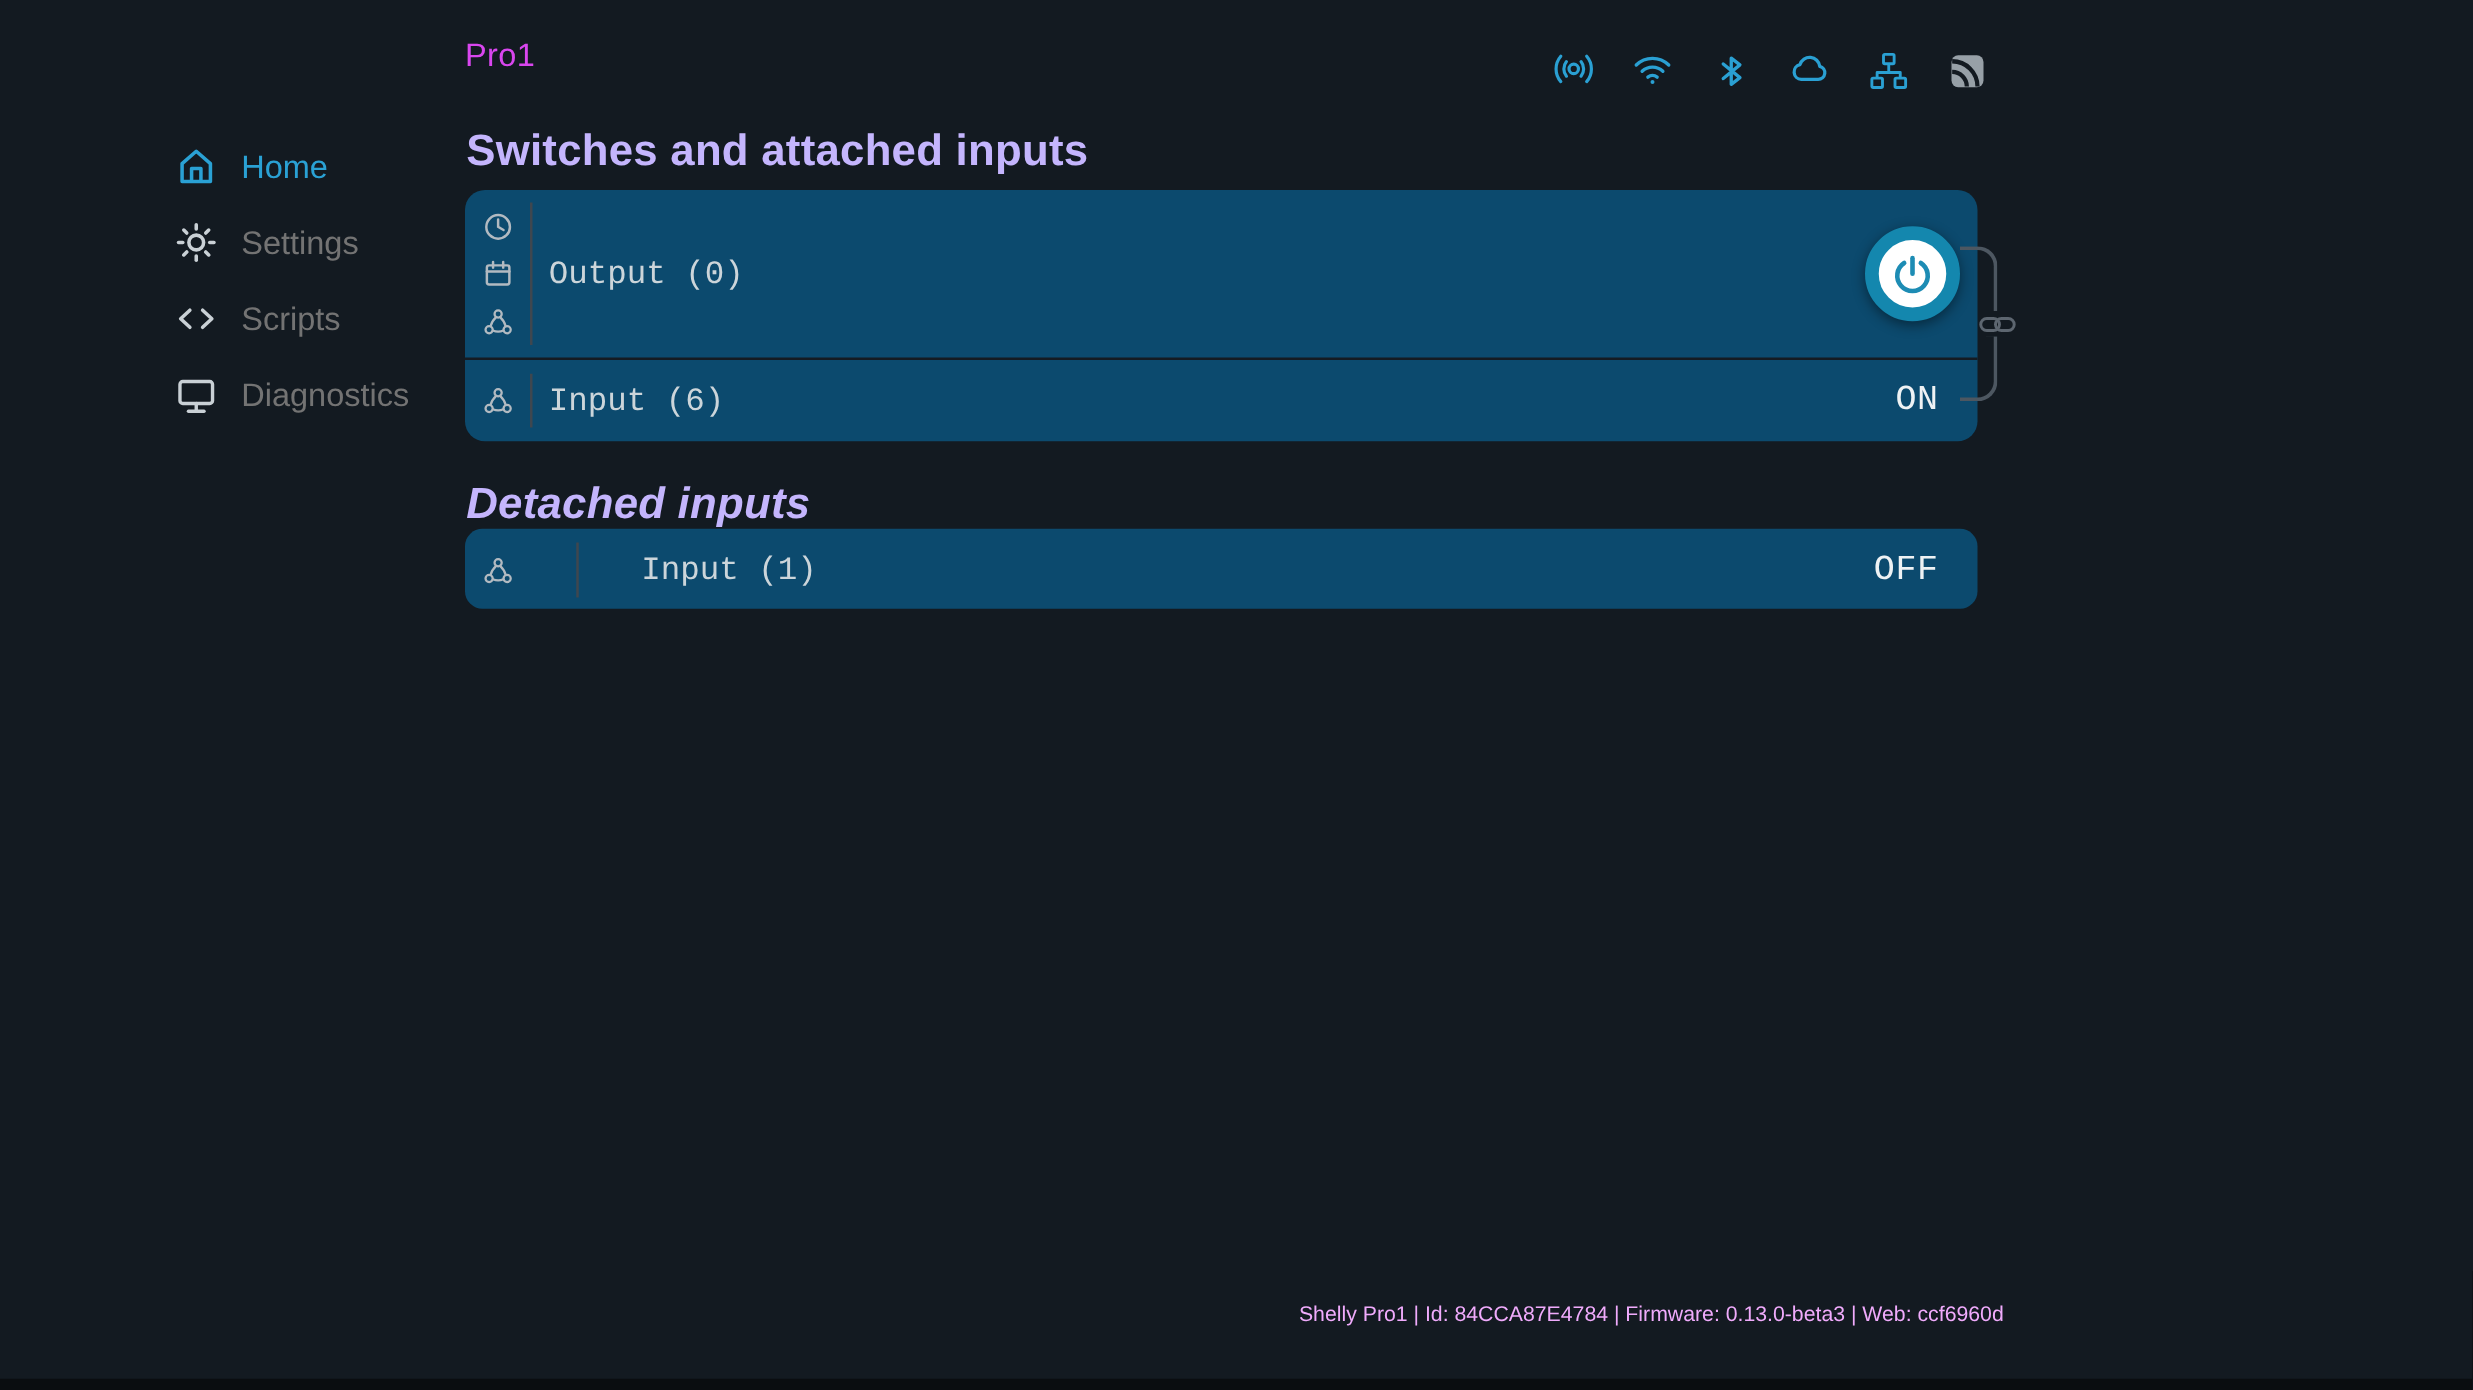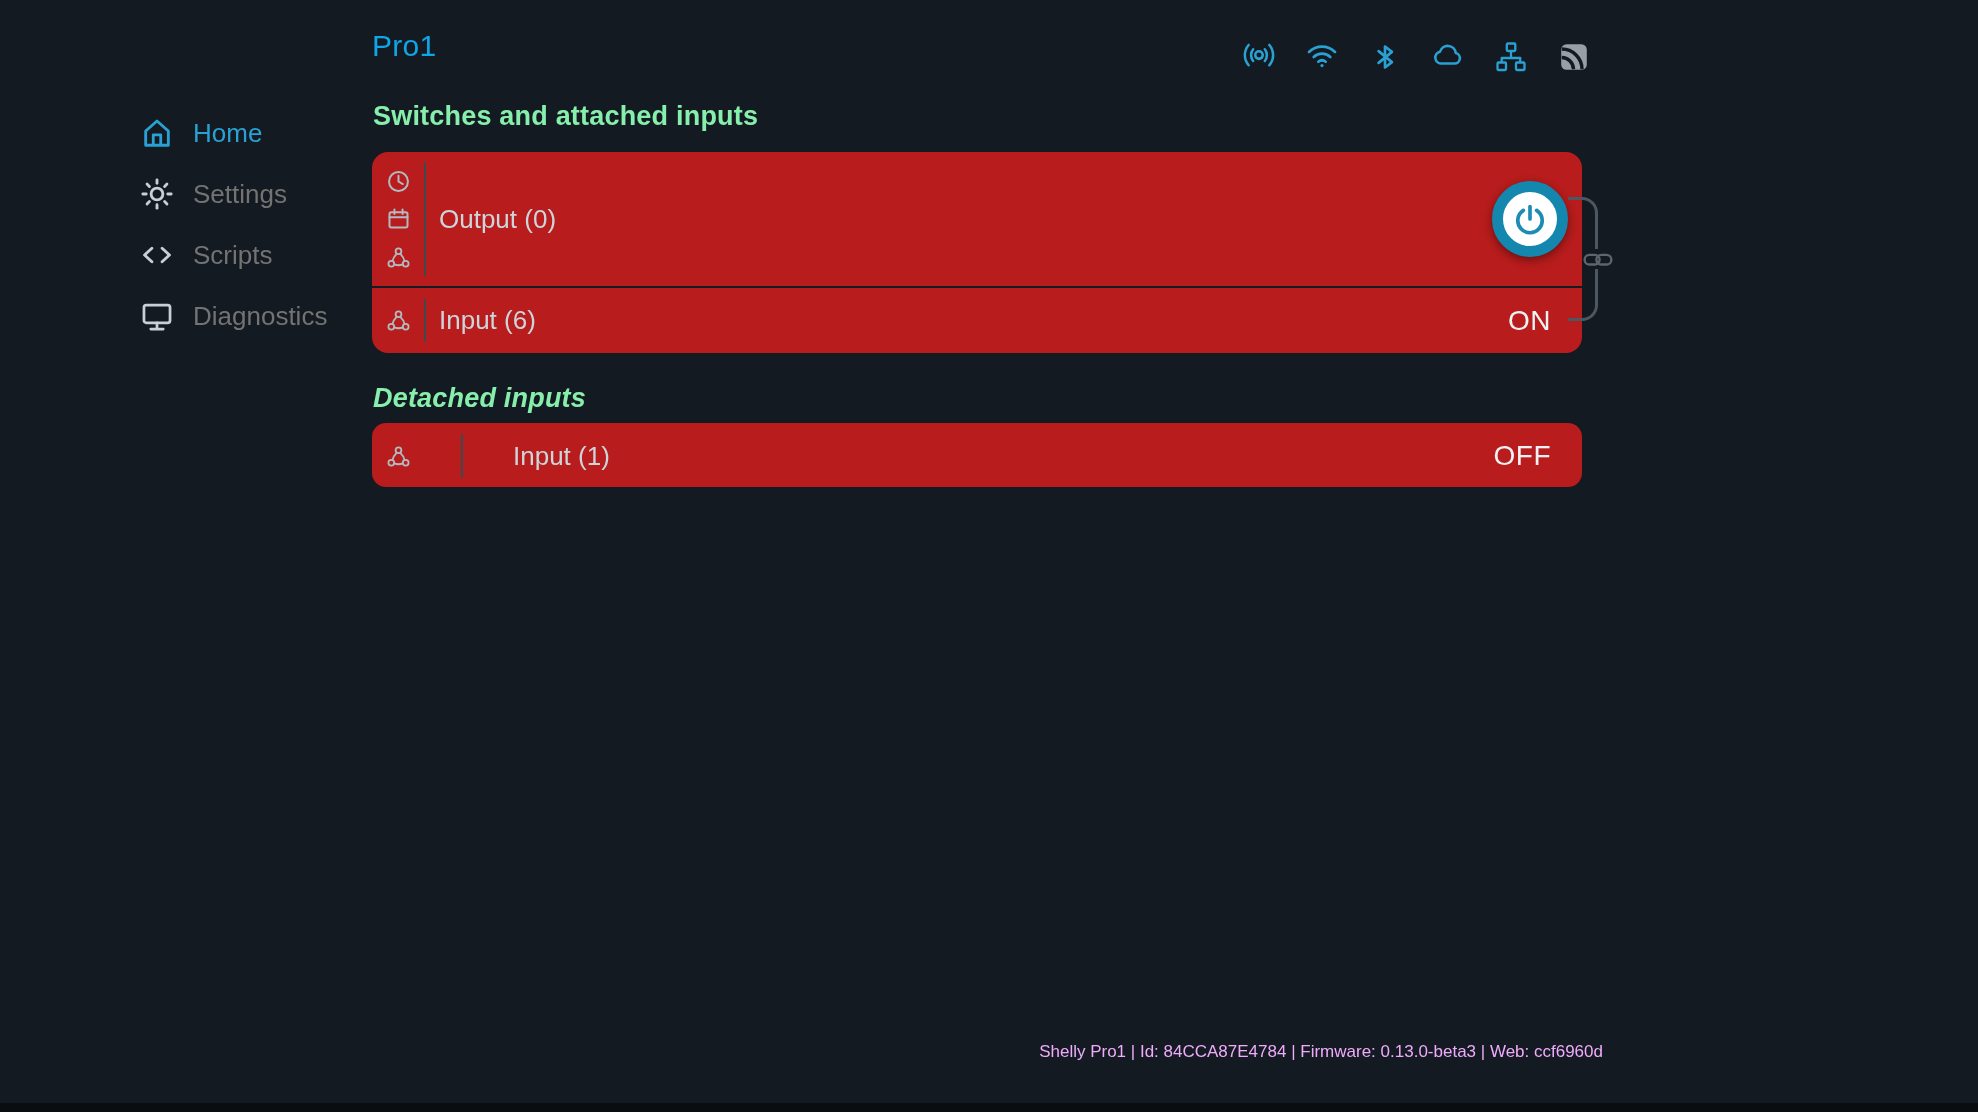--- a/index.html
+++ b/index.html
@@ -8,21 +8,21 @@
     position:relative; width:1978px; height:1112px;
     background:#131a21; overflow:hidden;
     font-family:"Liberation Sans", sans-serif;
     color:#ccd5da;
   }
   svg { display:block; }
 
   
   .page-title {
     position:absolute; left:372px; top:29px;
-    font-size:30px; font-weight:400; color:#0ea5e9; letter-spacing:0.3px;text-align:center;
+    font-size:26px; font-weight:400; color:#d946ef; letter-spacing:0.3px;text-align:center;
   }
   .status-bar {
     position:absolute; top:41px; right:388px;
     display:flex; align-items:center; gap:31px;
   }
   .status-icon { width:32px; height:32px; color:#2aa0d3; }
   .status-icon.inactive { color:#97a0a7; }
 
   
   .sidebar { position:absolute; left:140px; top:113px; }
@@ -31,28 +31,28 @@
     height:40px; margin-bottom:21px; cursor:pointer;
     font-size:26px; color:#737373;
   }
   .nav-item .nav-icon { width:34px; height:34px; color:#c9d0d5; flex:0 0 34px; }
   .nav-item.active, .nav-item.active .nav-icon { color:#2aa1d4; }
 
   
   .main { position:absolute; left:372px; top:0; width:1210px; height:1112px; }
   .section-heading {
     position:absolute; left:1px;
-    font-size:27px; font-weight:700; color:#86efac; letter-spacing:0.2px;
+    font-size:35px; font-weight:700; color:#c4b5fd; letter-spacing:0.2px;
   }
   .heading-attached { top:101px; }
   .heading-detached { top:383px;font-style:italic; }
 
   .card {
     position:absolute; left:0; width:1210px;
-    background:#b91c1c; border-radius:16px;
+    background:#0c4a6e; border-radius:16px;font-family:Liberation Mono, monospace;
   }
   .card-attached { top:152px; height:201px; }
   .card-detached { top:423px; height:64px; border-radius:14px; }
 
   .row { position:relative; display:flex; align-items:center; }
   .row-output { height:134px; }
   .row-separator { height:2px; background:#151b22; }
   .row-input { height:65px; }
 
   .icon-col {

